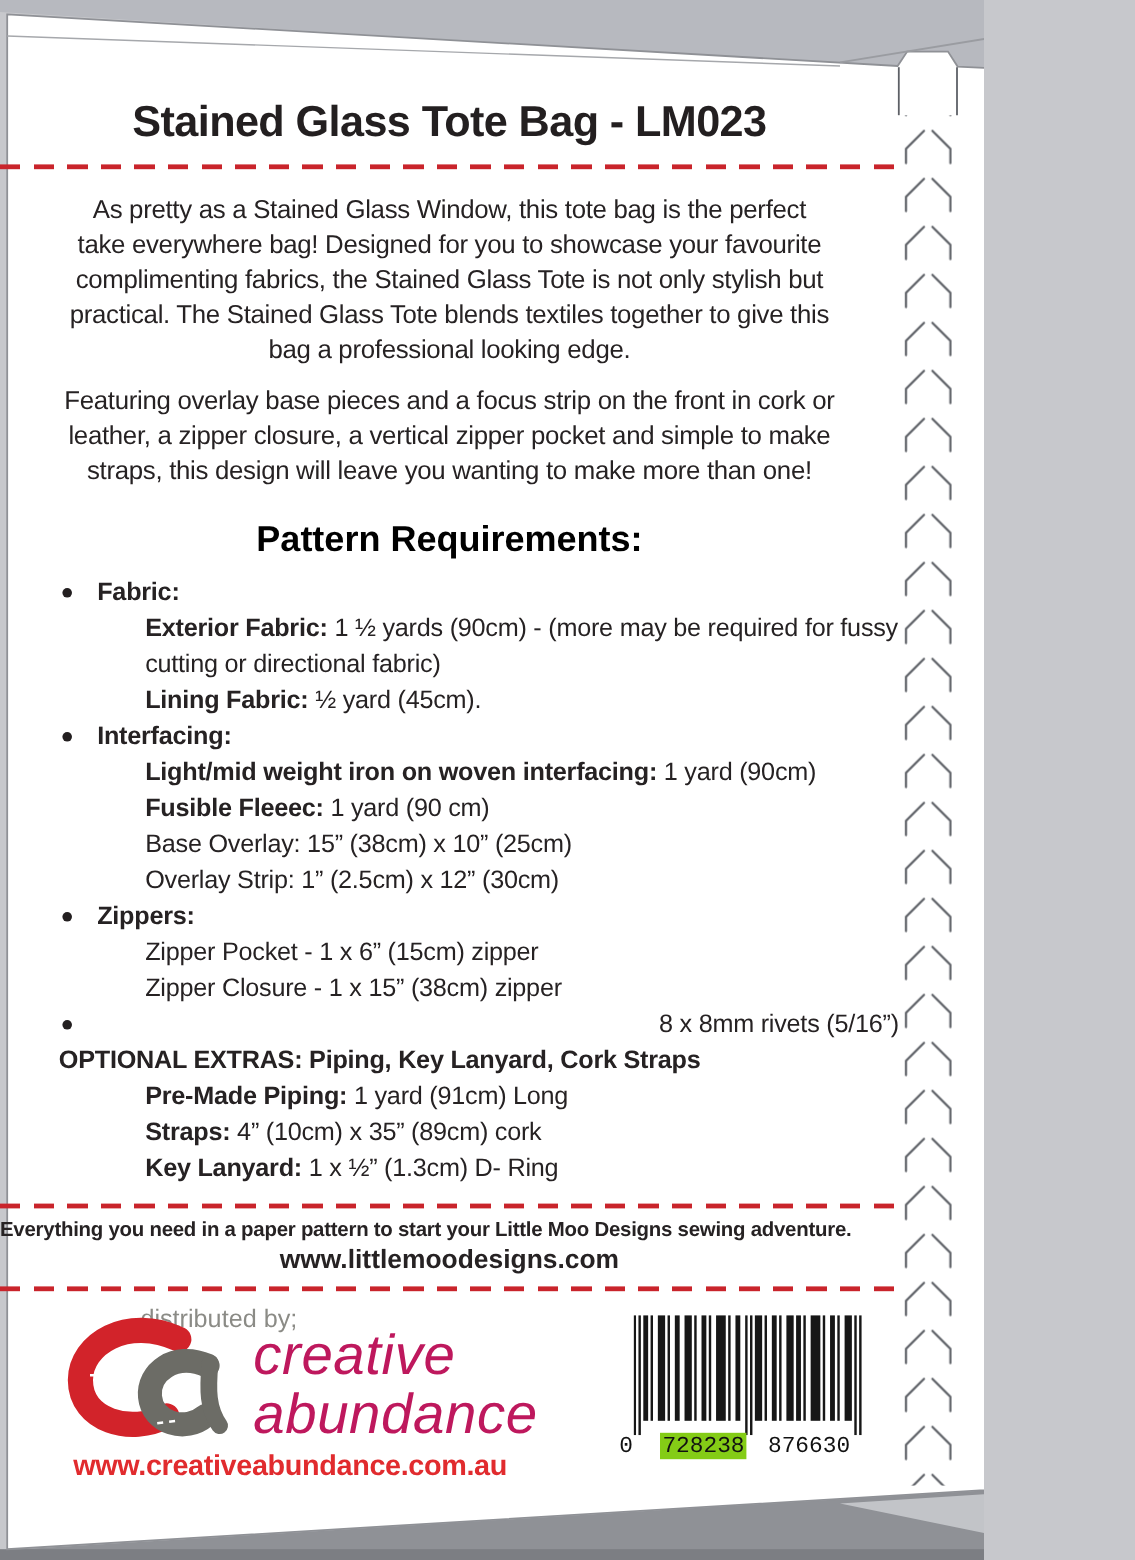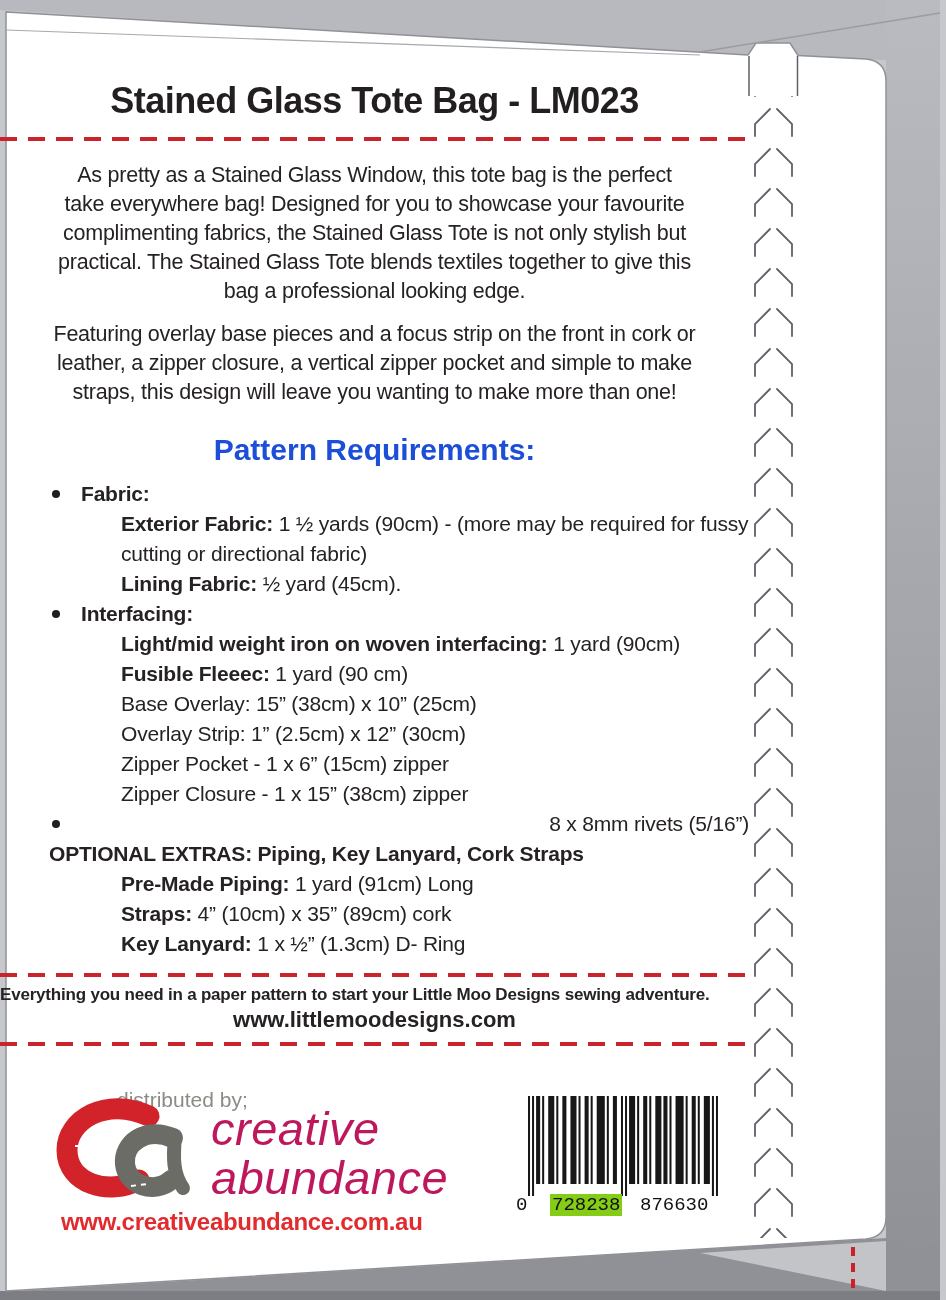--- a/index.html
+++ b/index.html
@@ -1,29 +1,29 @@
 <!DOCTYPE html>
 <html><head>
 <meta charset="utf-8">
 <style>
   html,body{margin:0;padding:0;background:#c7c8cc;}
-  #page{position:relative;width:940px;height:1300px;overflow:hidden;
+  #page{position:relative;width:820px;height:1300px;overflow:hidden;
         font-family:"Liberation Sans",sans-serif;color:#262223;}
   #bg{position:absolute;left:0;top:0;z-index:0;}
   #content{position:absolute;left:0;top:0;width:749px;z-index:2;}
 
   .title{margin:80px 10px 0 10px;text-align:center;font-size:36px;font-weight:700;
          letter-spacing:-.5px;color:#231f20;white-space:nowrap;}
   .dash{height:4px;width:749px;
         background:repeating-linear-gradient(90deg,#c9242b 0 17px,transparent 17px 28px);}
   .dash1{margin-top:15px;}
   .para{margin:20px auto 0 auto;width:740px;text-align:center;font-size:21.5px;
         line-height:29px;letter-spacing:-.25px;white-space:pre-line;}
   .para2{margin-top:14px;}
-  .req-heading{margin:26px 0 0 0;text-align:center;font-size:30px;font-weight:700;color:#1d4ed8;}
+  .req-heading{margin:26px 0 0 0;text-align:center;font-size:30px;font-weight:700;color:#000000;}
   .req-list{margin-top:12px;font-size:21px;line-height:30px;letter-spacing:-.2px;}
   .req-row{position:relative;padding-left:60px;white-space:pre-line;margin-left:21px;}
   .req-row.sub{padding-left:100px;}
   .req-row.bullet{padding-left:58px;text-align:right;}
   .req-row.opt-bold{padding-left:28px;font-weight:700;}
   .req-row.bullet-bold{font-weight:700;}
   .req-row .dot{position:absolute;left:31px;top:11px;width:8px;height:8px;border-radius:50%;
                 background:#231f20;}
   .dash2{margin-top:14px;}
   .tagline{margin-top:8px;text-align:left;font-size:17px;font-weight:700;
@@ -98,20 +98,21 @@
     <div class="req-heading">Pattern Requirements:</div>
     <div class="req-list">
         <div class="req-row bullet-bold"><span class="dot"></span>Fabric:</div>
         <div class="req-row sub"><strong>Exterior Fabric:</strong> 1 ½ yards (90cm) - (more may be required for fussy cutting or directional fabric)</div>
         <div class="req-row sub"><strong>Lining Fabric:</strong> ½ yard (45cm).</div>
         <div class="req-row bullet-bold"><span class="dot"></span>Interfacing:</div>
         <div class="req-row sub"><strong>Light/mid weight iron on woven interfacing:</strong> 1 yard (90cm)</div>
         <div class="req-row sub"><strong>Fusible Fleeec:</strong> 1 yard (90 cm)</div>
         <div class="req-row sub">Base Overlay: 15” (38cm) x 10” (25cm)</div>
         <div class="req-row sub">Overlay Strip: 1” (2.5cm) x 12” (30cm)</div>
+        <div class="req-row bullet-bold"><span class="dot"></span>Zippers:</div>
         <div class="req-row sub">Zipper Pocket - 1 x 6” (15cm) zipper</div>
         <div class="req-row sub">Zipper Closure - 1 x 15” (38cm) zipper</div>
         <div class="req-row bullet"><span class="dot"></span>8 x 8mm rivets (5/16”)</div>
         <div class="req-row opt-bold">OPTIONAL EXTRAS: Piping, Key Lanyard, Cork Straps</div>
         <div class="req-row sub"><strong>Pre-Made Piping:</strong> 1 yard (91cm) Long</div>
         <div class="req-row sub"><strong>Straps:</strong> 4” (10cm) x 35” (89cm) cork</div>
         <div class="req-row sub"><strong>Key Lanyard:</strong> 1 x ½” (1.3cm) D- Ring</div>
       </div>
     <div class="dash dash2"></div>
     <div class="tagline">Everything you need in a paper pattern to start your Little Moo Designs sewing adventure.</div>

